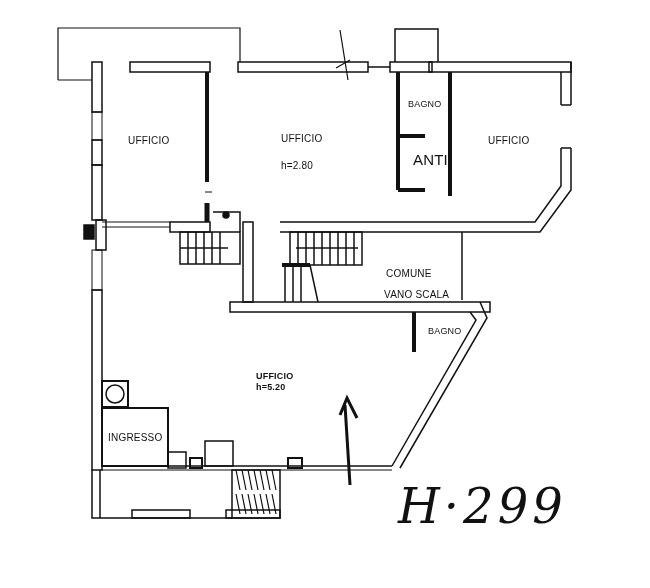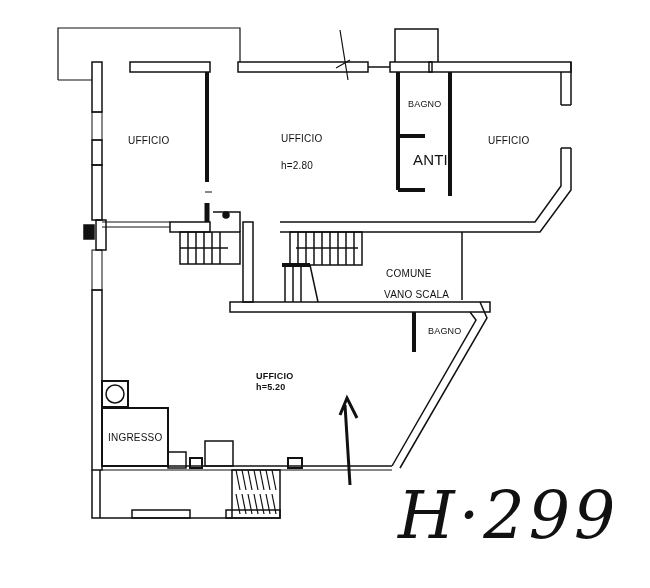--- a/index.html
+++ b/index.html
@@ -1,20 +1,20 @@
 <!DOCTYPE html>
 <html><head>
 <meta charset="utf-8">
 <style>
   html, body { margin: 0; padding: 0; background: #ffffff; }
   body { width: 650px; height: 588px; position: relative; overflow: hidden; }
   svg { position: absolute; left: 0; top: 0; }
   .lbl { position: absolute; font-family: "Liberation Sans", sans-serif; font-size: 10px; color: #111; letter-spacing: 0.2px; white-space: nowrap; line-height: 12px; }
   .lbl.bold { font-weight: bold; }
-  .handwritten { position: absolute; font-family: "DejaVu Serif", serif; font-size: 65px; color: #111; letter-spacing: 4px; font-style: italic; }
+  .handwritten { position: absolute; font-family: "DejaVu Serif", serif; font-size: 48px; color: #111; letter-spacing: 4px; font-style: italic; }
 </style>
 </head>
 <body>
 
 <svg width="650" height="588" viewBox="0 0 650 588" xmlns="http://www.w3.org/2000/svg">
   <g stroke="#111" fill="none" stroke-width="1.5">
 
     <polyline points="58,80 58,28 240,28 240,62" stroke-width="1.2"></polyline>
     <line x1="58" y1="80" x2="92" y2="80" stroke-width="1.2"></line>
 

